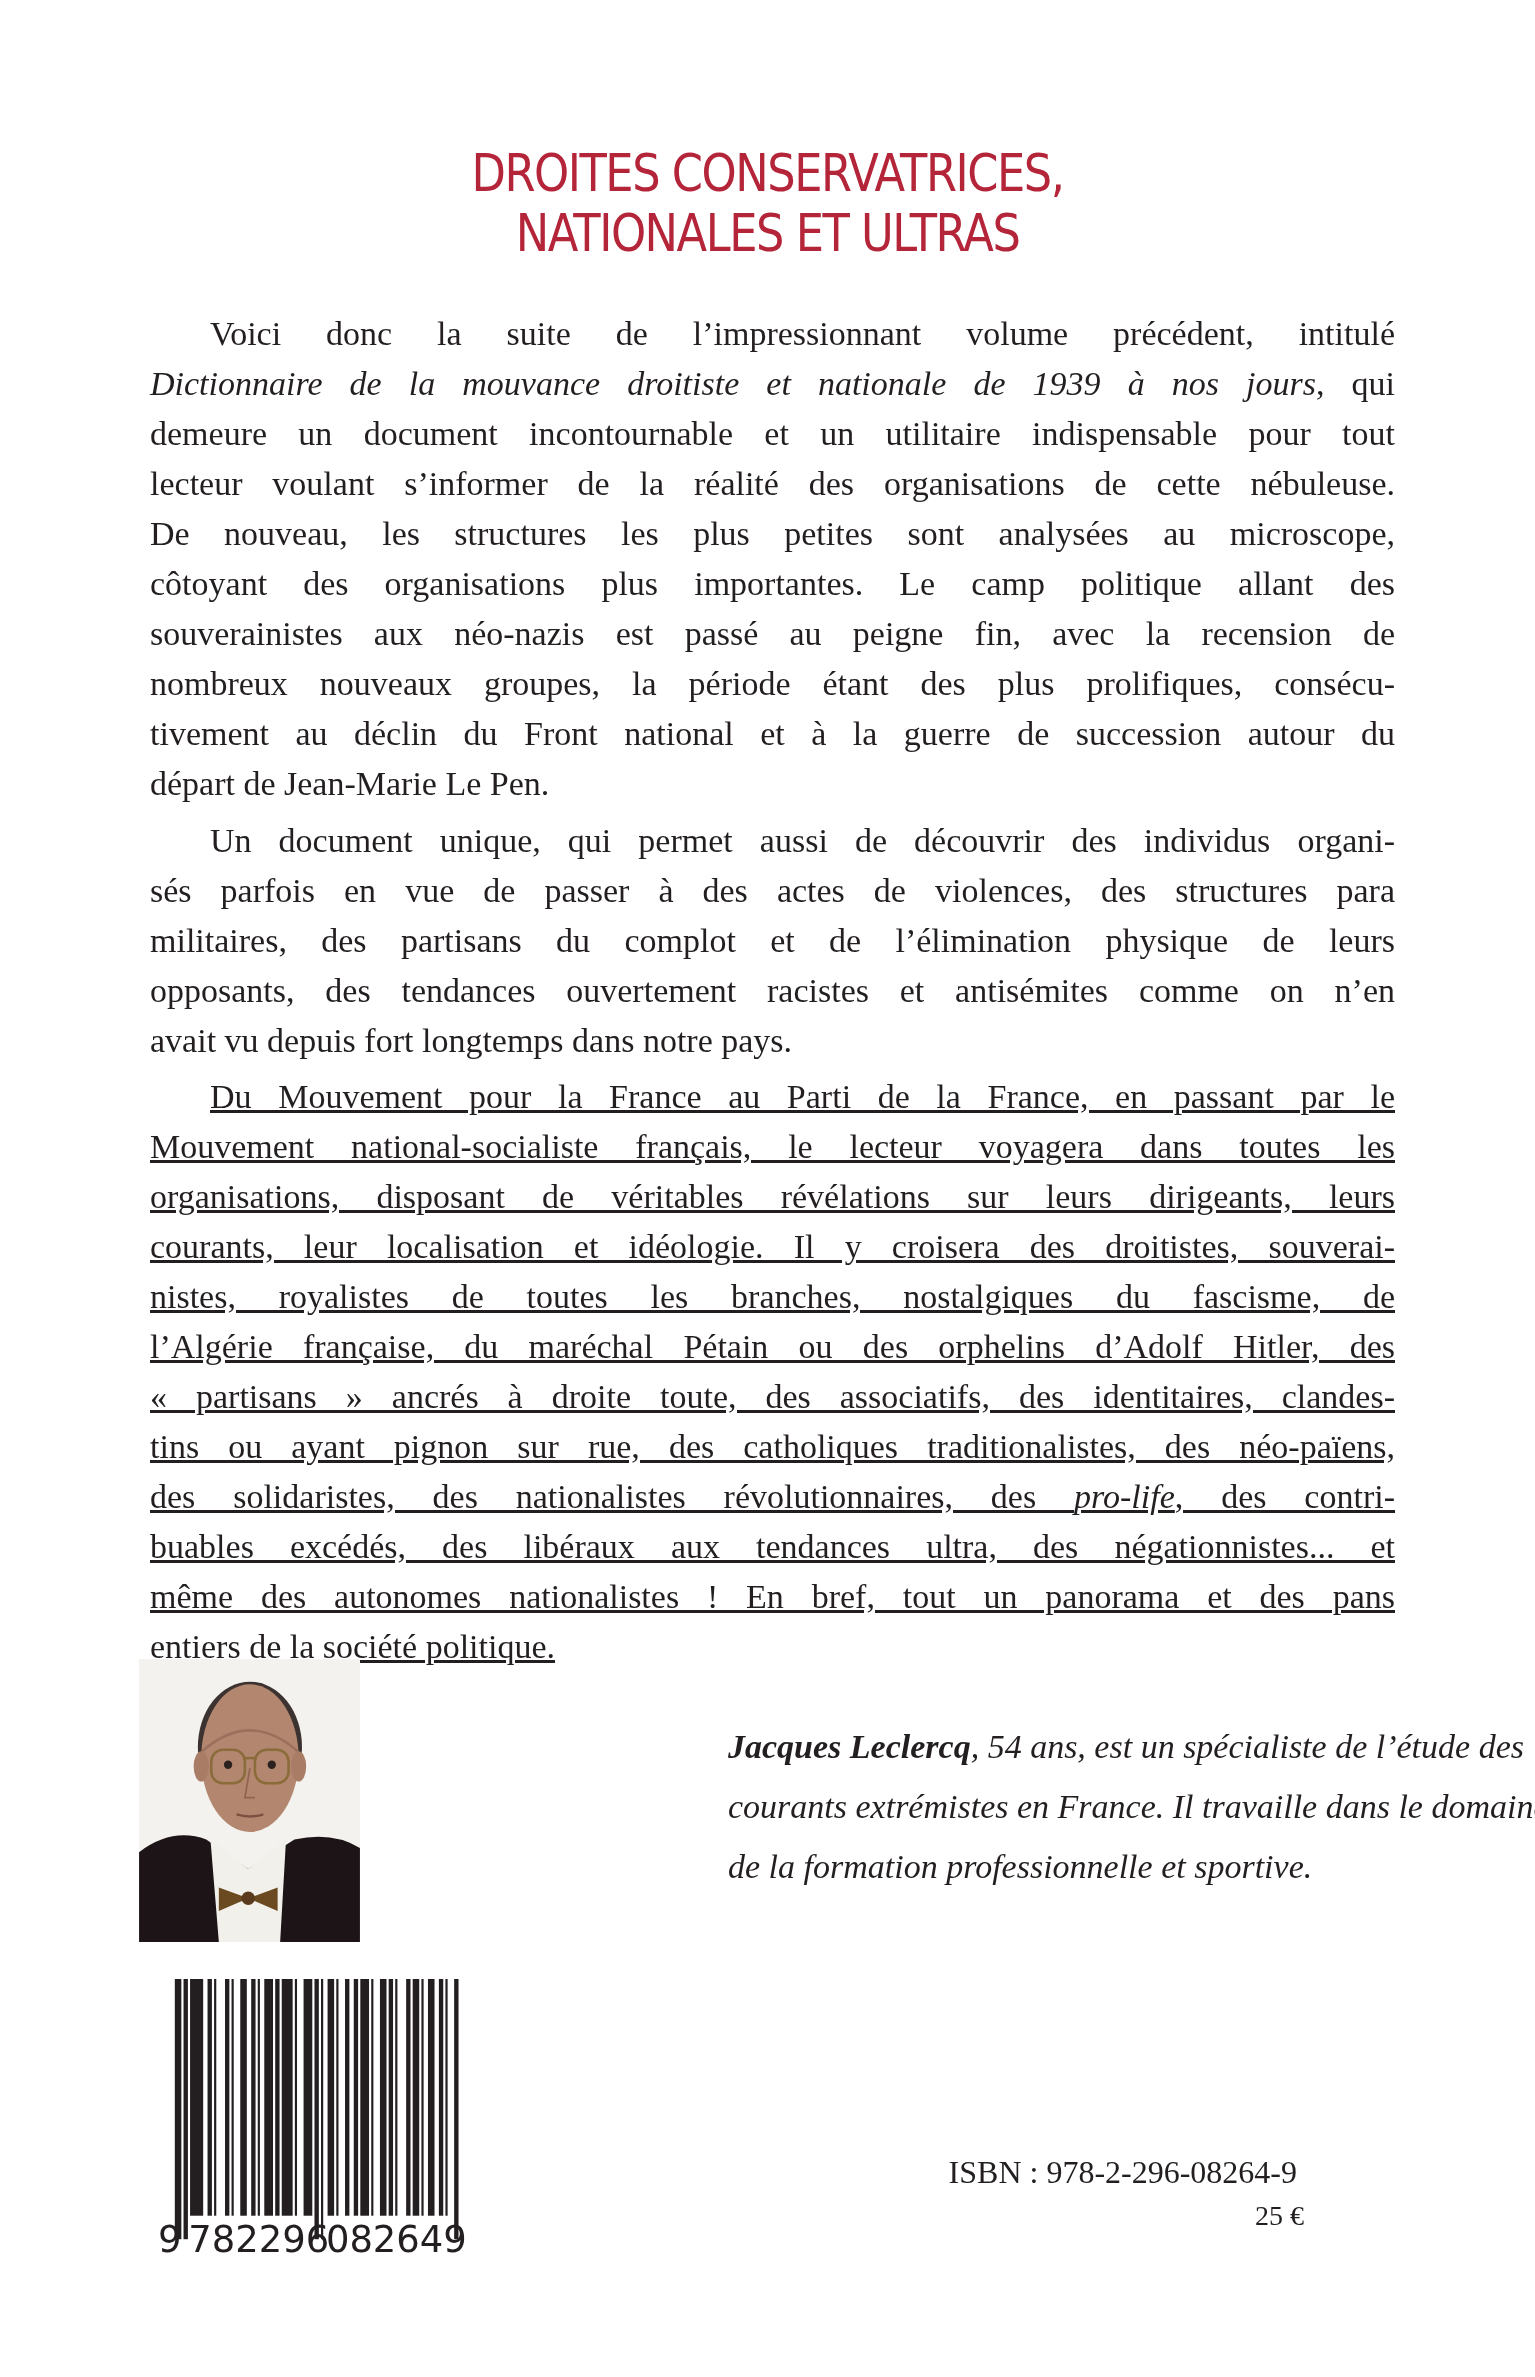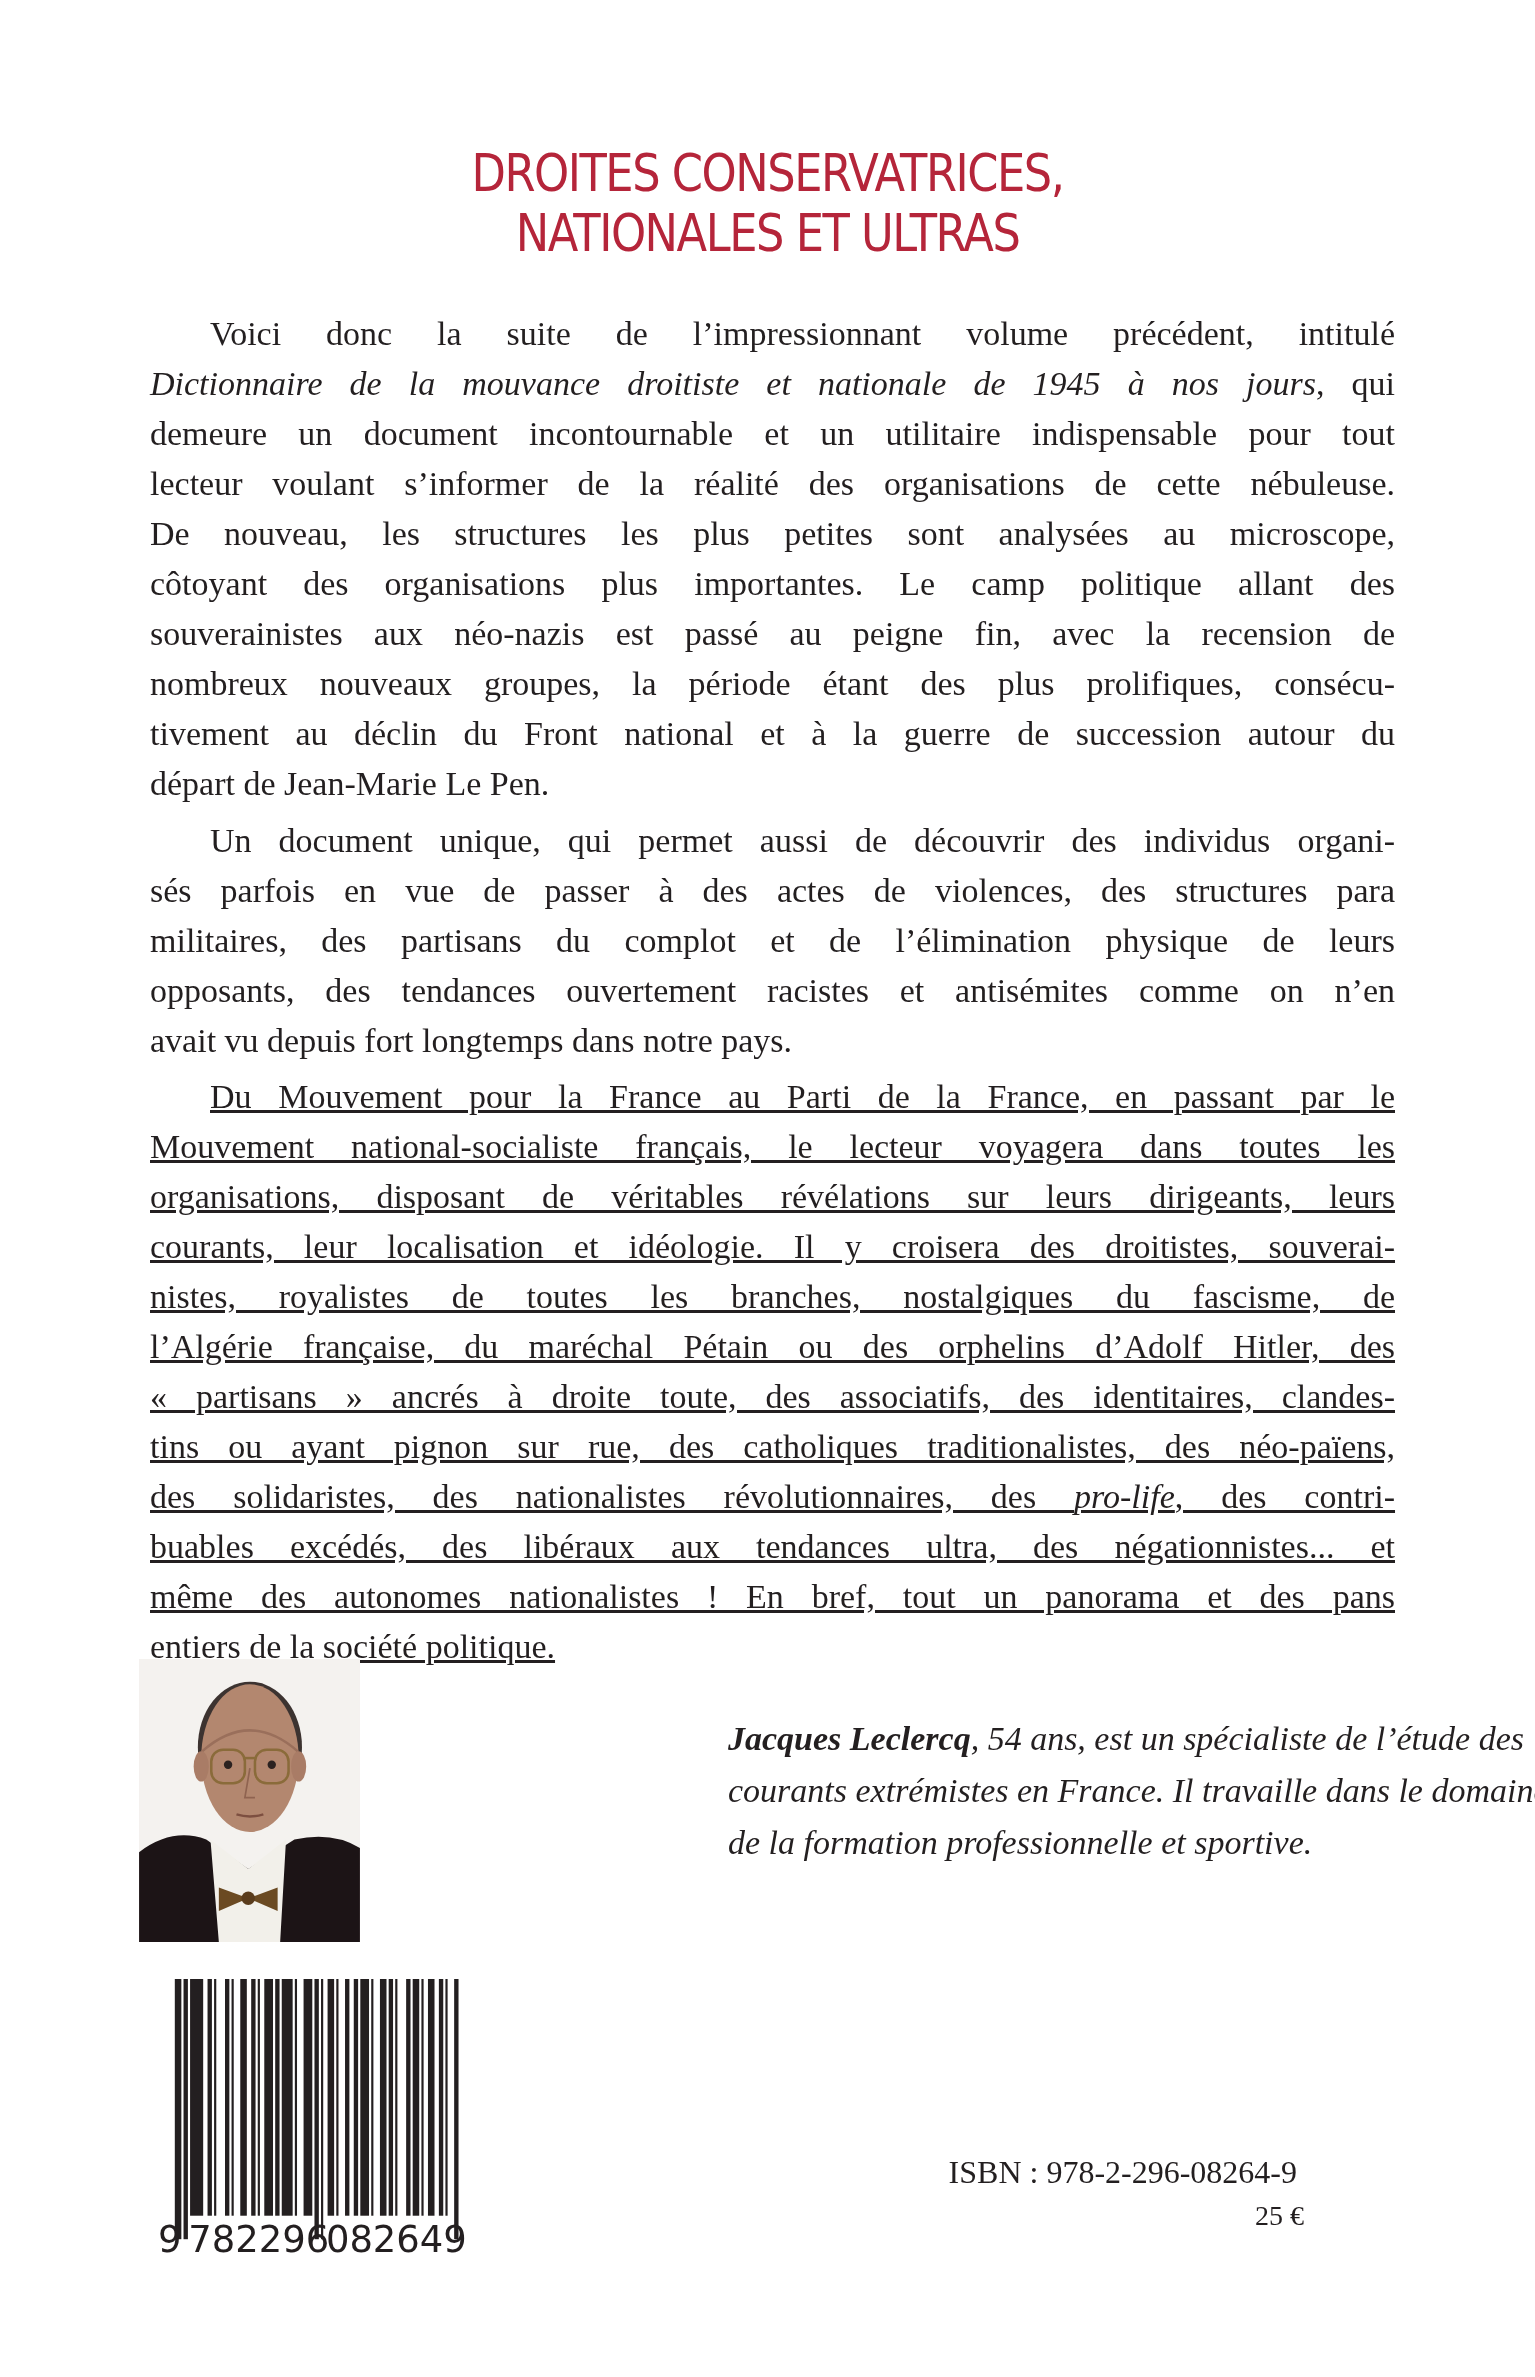--- a/index.html
+++ b/index.html
@@ -11,37 +11,37 @@
   #t2 { top:207px; }
   .body { position:absolute; left:150px; width:1245px; top:309px;
           font-family:"Liberation Serif", serif; font-size:34px; line-height:50px; }
   .line { display:block; text-align:justify; text-align-last:justify; white-space:nowrap; overflow:visible; }
   .line.last { text-align-last:left; }
   .line.ind { padding-left:60px; }
   em { font-style:italic; }
   .photo { position:absolute; left:139px; top:1659px; width:221px; height:283px; background:#f3f1ee; overflow:hidden; }
   .author { position:absolute; left:728px; top:1713px; width:631px;
             font-family:"Liberation Serif", serif; font-style:italic; font-size:34px; line-height:52px; }
-  .author .line { white-space:nowrap; }
+  .author .line { white-space:nowrap;margin-top:8px; }
   .barcode { position:absolute; left:158px; top:1979px; width:319px; height:277px; }
   .isbn { position:absolute; right:238px; top:2154px; font-family:"Liberation Serif", serif; font-size:32px; }
   .price { position:absolute; right:231px; top:2200px; font-family:"Liberation Serif", serif; font-size:28px; }
 </style>
 </head>
 <body>
 
 <div>
   <div class="title" id="t1">DROITES CONSERVATRICES,</div>
   <div class="title" id="t2">NATIONALES ET ULTRAS</div>
 </div>
 
 <div class="body" id="body">
     <div style="margin-bottom: 6.7px;">
       <span class="line ind">Voici donc la suite de l’impressionnant volume précédent, intitulé</span>
-      <span class="line"><em>Dictionnaire de la mouvance droitiste et nationale de 1945 à nos jours</em>, qui</span>
+      <span class="line"><em>Dictionnaire de la mouvance droitiste et nationale de 1939 à nos jours</em>, qui</span>
       <span class="line">demeure un document incontournable et un utilitaire indispensable pour tout</span>
       <span class="line">lecteur voulant s’informer de la réalité des organisations de cette nébuleuse.</span>
       <span class="line">De nouveau, les structures les plus petites sont analysées au microscope,</span>
       <span class="line">côtoyant des organisations plus importantes. Le camp politique allant des</span>
       <span class="line">souverainistes aux néo-nazis est passé au peigne fin, avec la recension de</span>
       <span class="line">nombreux nouveaux groupes, la période étant des plus prolifiques, consécu-</span>
       <span class="line">tivement au déclin du Front national et à la guerre de succession autour du</span>
       <span class="line last">départ de Jean-Marie Le Pen.</span>
     </div>
     <div style="margin-bottom: 6.7px;">

